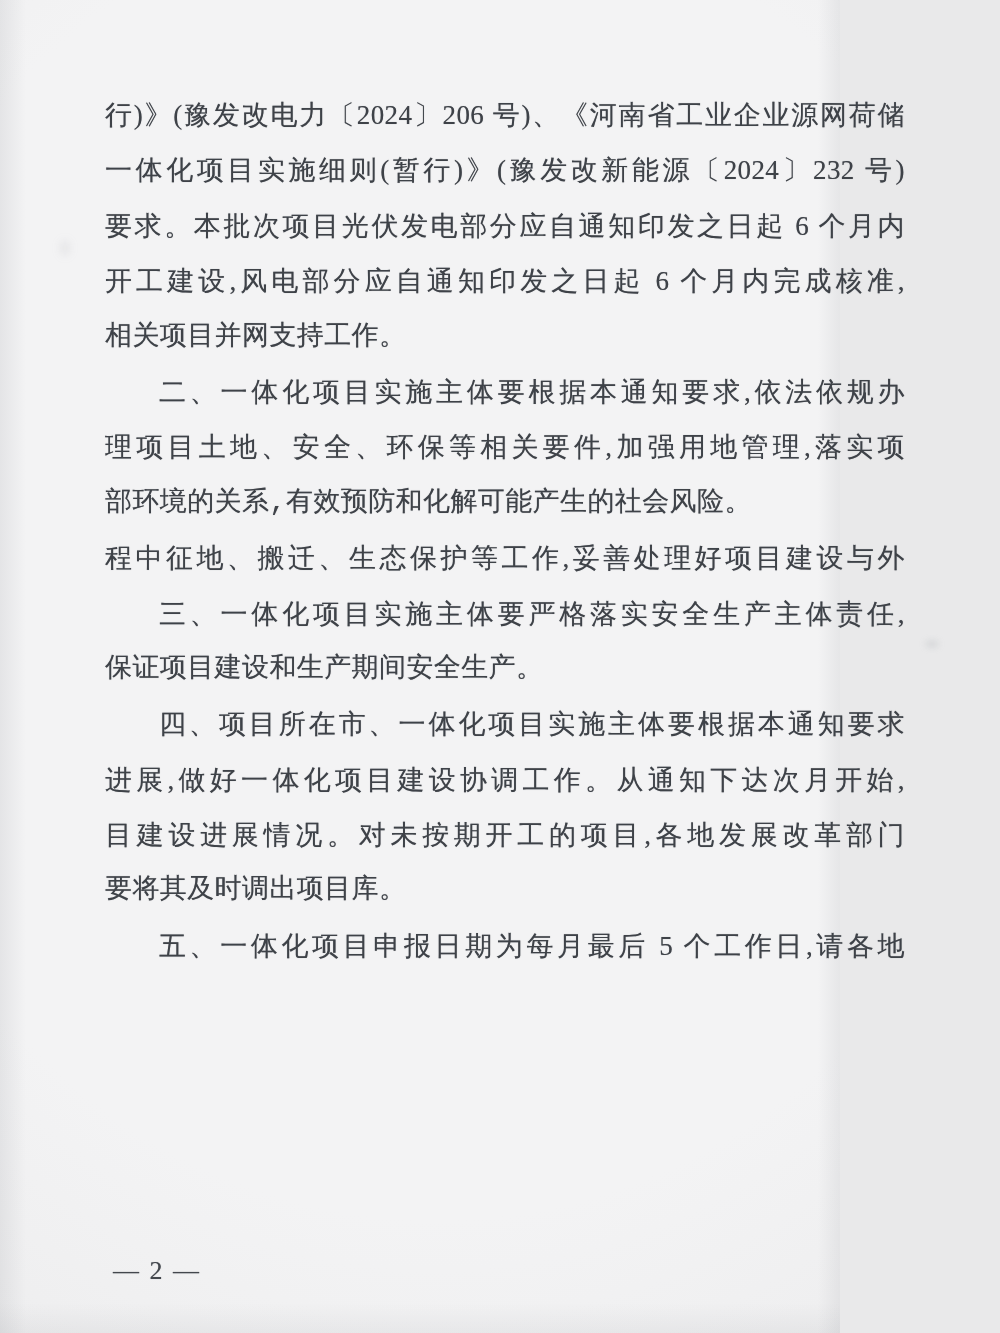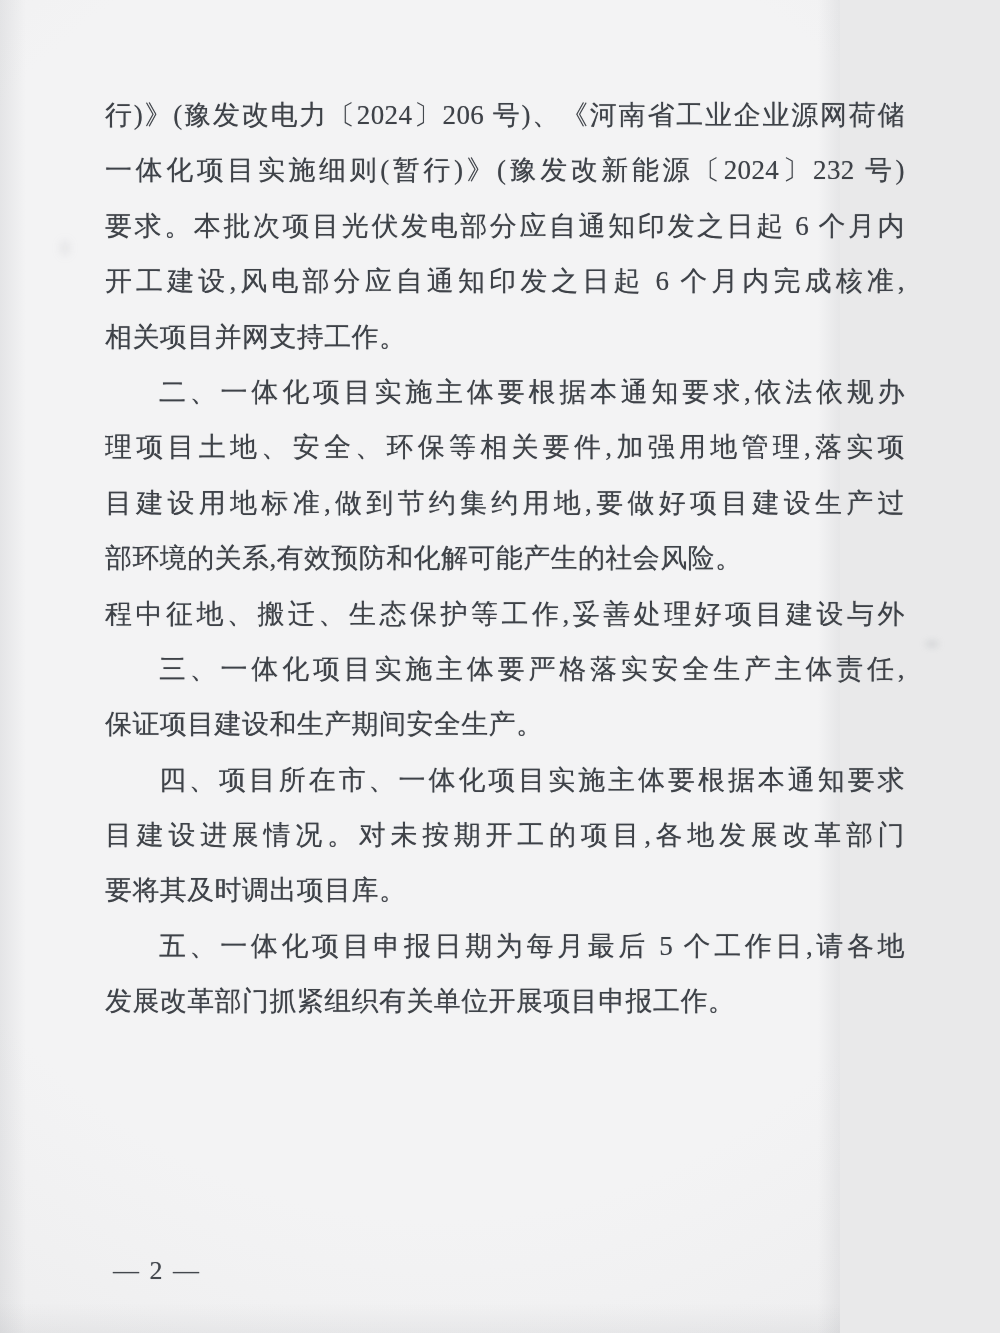--- a/index.html
+++ b/index.html
@@ -55,20 +55,21 @@
     font-size: 27px;
     letter-spacing: 0.4px;
     white-space: nowrap;
     text-align: justify;
     text-align-last: justify;
     text-shadow: 0 0 0.7px rgba(62,66,72,0.55);
   }
   .line.last {
     text-align: center;
     text-align-last: left;
+    font-family: Liberation Mono, monospace;
   }
   .line.indent {
     text-indent: 2em;
   }
   .footer {
     position: absolute;
     left: 113px;
     top: 1250px;
     font-size: 26px;
     line-height: 42px;
@@ -88,26 +89,25 @@
   <div class="scan-speck-2"></div>
 
   <div class="text-block">
       <div class="line">行)》(豫发改电力〔2024〕206 号)、《河南省工业企业源网荷储</div>
       <div class="line">一体化项目实施细则(暂行)》(豫发改新能源〔2024〕232 号)</div>
       <div class="line">要求。本批次项目光伏发电部分应自通知印发之日起 6 个月内</div>
       <div class="line">开工建设,风电部分应自通知印发之日起 6 个月内完成核准,</div>
       <div class="line last">相关项目并网支持工作。</div>
       <div class="line indent">二、一体化项目实施主体要根据本通知要求,依法依规办</div>
       <div class="line">理项目土地、安全、环保等相关要件,加强用地管理,落实项</div>
-      <div class="line">目建设用地标准,做到节约集约用地,要做好项目建设生产过</div>
       <div class="line last">部环境的关系,有效预防和化解可能产生的社会风险。</div>
       <div class="line">程中征地、搬迁、生态保护等工作,妥善处理好项目建设与外</div>
       <div class="line indent">三、一体化项目实施主体要严格落实安全生产主体责任,</div>
       <div class="line last">保证项目建设和生产期间安全生产。</div>
       <div class="line indent">四、项目所在市、一体化项目实施主体要根据本通知要求</div>
+      <div class="line">进展,做好一体化项目建设协调工作。从通知下达次月开始,</div>
       <div class="line">目建设进展情况。对未按期开工的项目,各地发展改革部门</div>
       <div class="line last">要将其及时调出项目库。</div>
       <div class="line indent">五、一体化项目申报日期为每月最后 5 个工作日,请各地</div>
-      <div class="line last">发展改革部门抓紧组织有关单位开展项目申报工作。</div>
     </div>
 
   <div class="footer">— 2 —</div>
 </div>
 
 </body></html>

